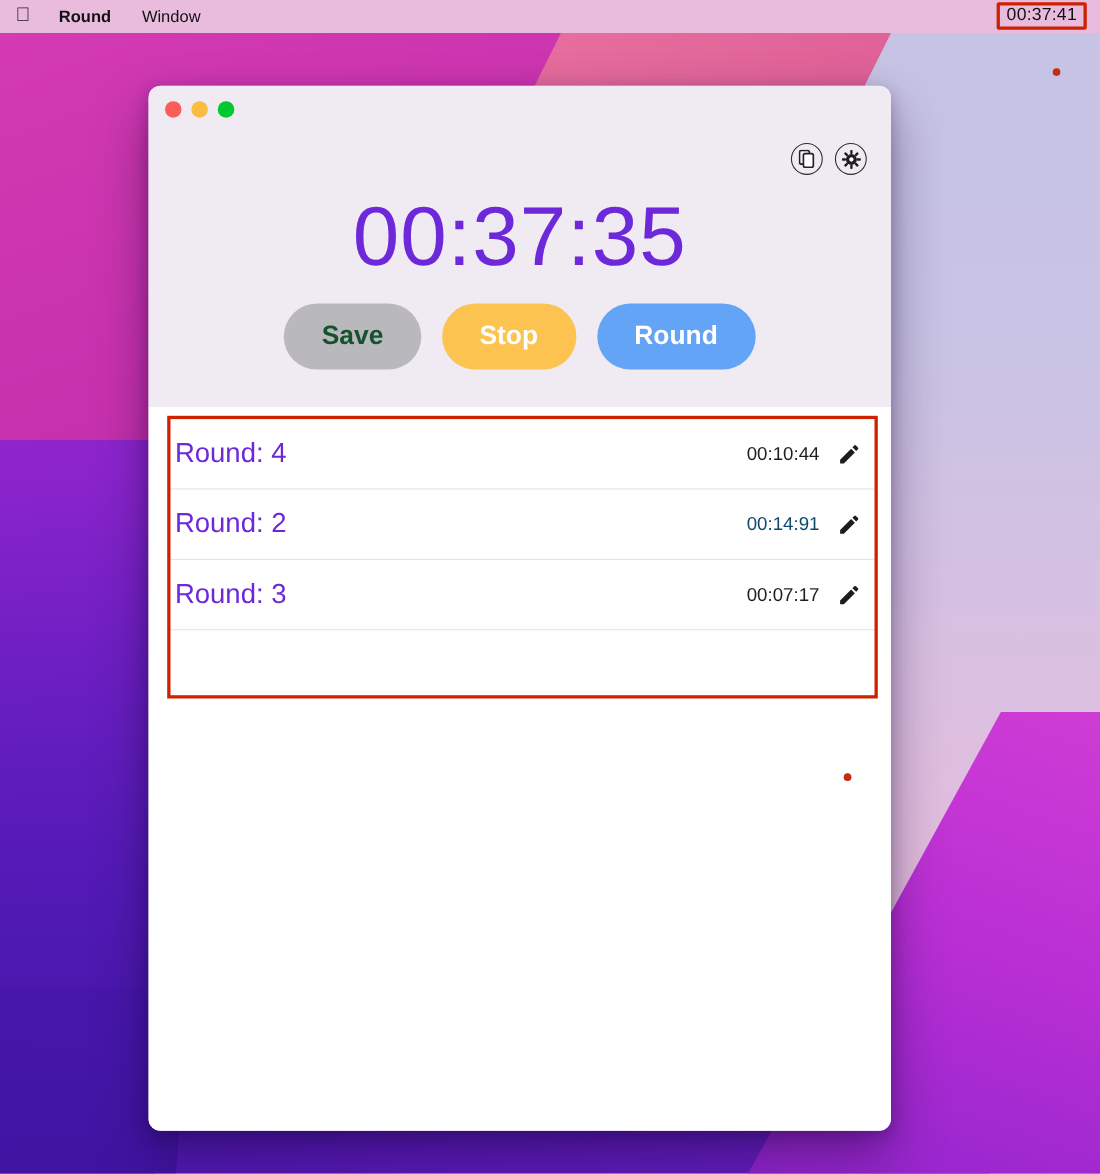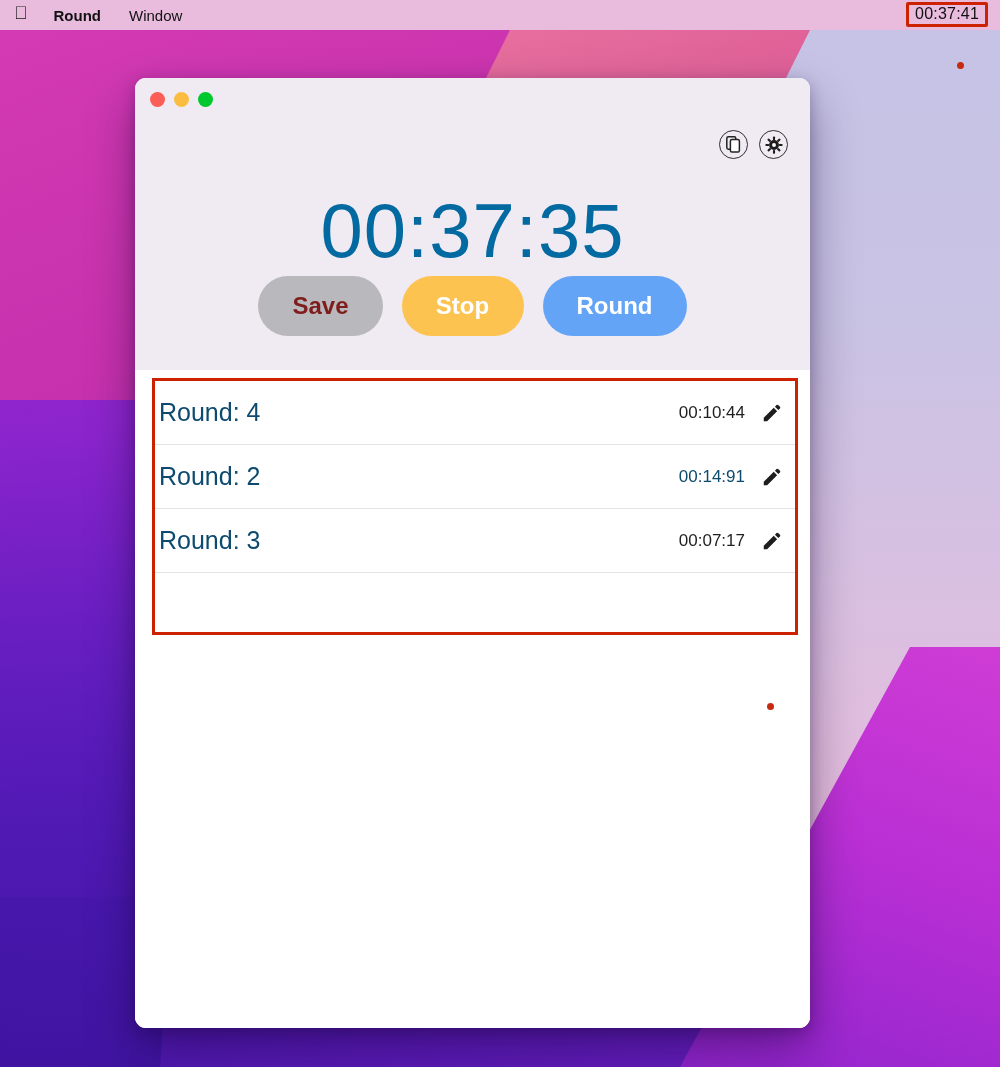--- a/index.html
+++ b/index.html
@@ -133,25 +133,25 @@
     display: flex; gap: 11px; align-items: center;
   }
   .circ-btn {
     width: 29px; height: 29px; border-radius: 50%;
     border: 1.4px solid #2e2e2e;
     display: flex; align-items: center; justify-content: center;
     background: transparent;
   }
 
   #timer-display {
-    position: absolute; top: 115px; left: 0; width: 100%;
+    position: absolute; top: 100px; left: 0; width: 100%;
     text-align: center;
     font-size: 76px;
     font-weight: 400;
-    color: #0369a1;
+    color: #6d28d9;
     letter-spacing: 1px;
     line-height: 1;
     font-family: "Liberation Sans", sans-serif;
   }
 
   #controls {
     position: absolute; top: 198px; left: 0; width: 100%;
     display: flex; justify-content: center; gap: 19px;
   }
   .ctl-btn {
@@ -159,21 +159,21 @@
     border-radius: 30px;
     font-size: 24px;
     font-weight: bold;
     color: #ffffff;
     height: 60px;
     display: flex; align-items: center; justify-content: center;
     font-family: "Liberation Sans", sans-serif;
     cursor: pointer;
     padding: 0 34px;
   }
-  .ctl-save  { background: #b9b8bd; color: #7f1d1d; min-width: 120px; }
+  .ctl-save  { background: #b9b8bd; color: #14532d; min-width: 120px; }
   .ctl-round { background: #63a4f7; min-width: 122px; }
   .ctl-stop  { background: #fcc351; min-width: 122px; }
 
   
   #rounds-area {
     flex: 1;
     background: #ffffff;
     position: relative;
   }
   #rounds-highlight {
@@ -190,21 +190,21 @@
     left: 20px; top: 11px; width: 640px;
   }
   .round-row {
     height: 64px;
     display: flex; align-items: center;
     border-bottom: 1px solid #e3e3e3;
     padding: 0 12px 0 4px;
   }
   .round-row:last-child { border-bottom: 1px solid #e3e3e3; }
   .round-label {
-    font-size: 25px; color: #0c4a6e; flex: 1;
+    font-size: 25px; color: #6d28d9; flex: 1;
   }
   .round-time {
     font-size: 17px; color: #1f1f1f; margin-right: 16px; white-space: nowrap;
   }
   .round-time.fastest { color: #12cb3a; }
   .round-time.slowest { color: #0c4a6e; }
   .pencil-icon { width: 22px; height: 22px; display: block; }
 </style>
 </head>
 <body>

